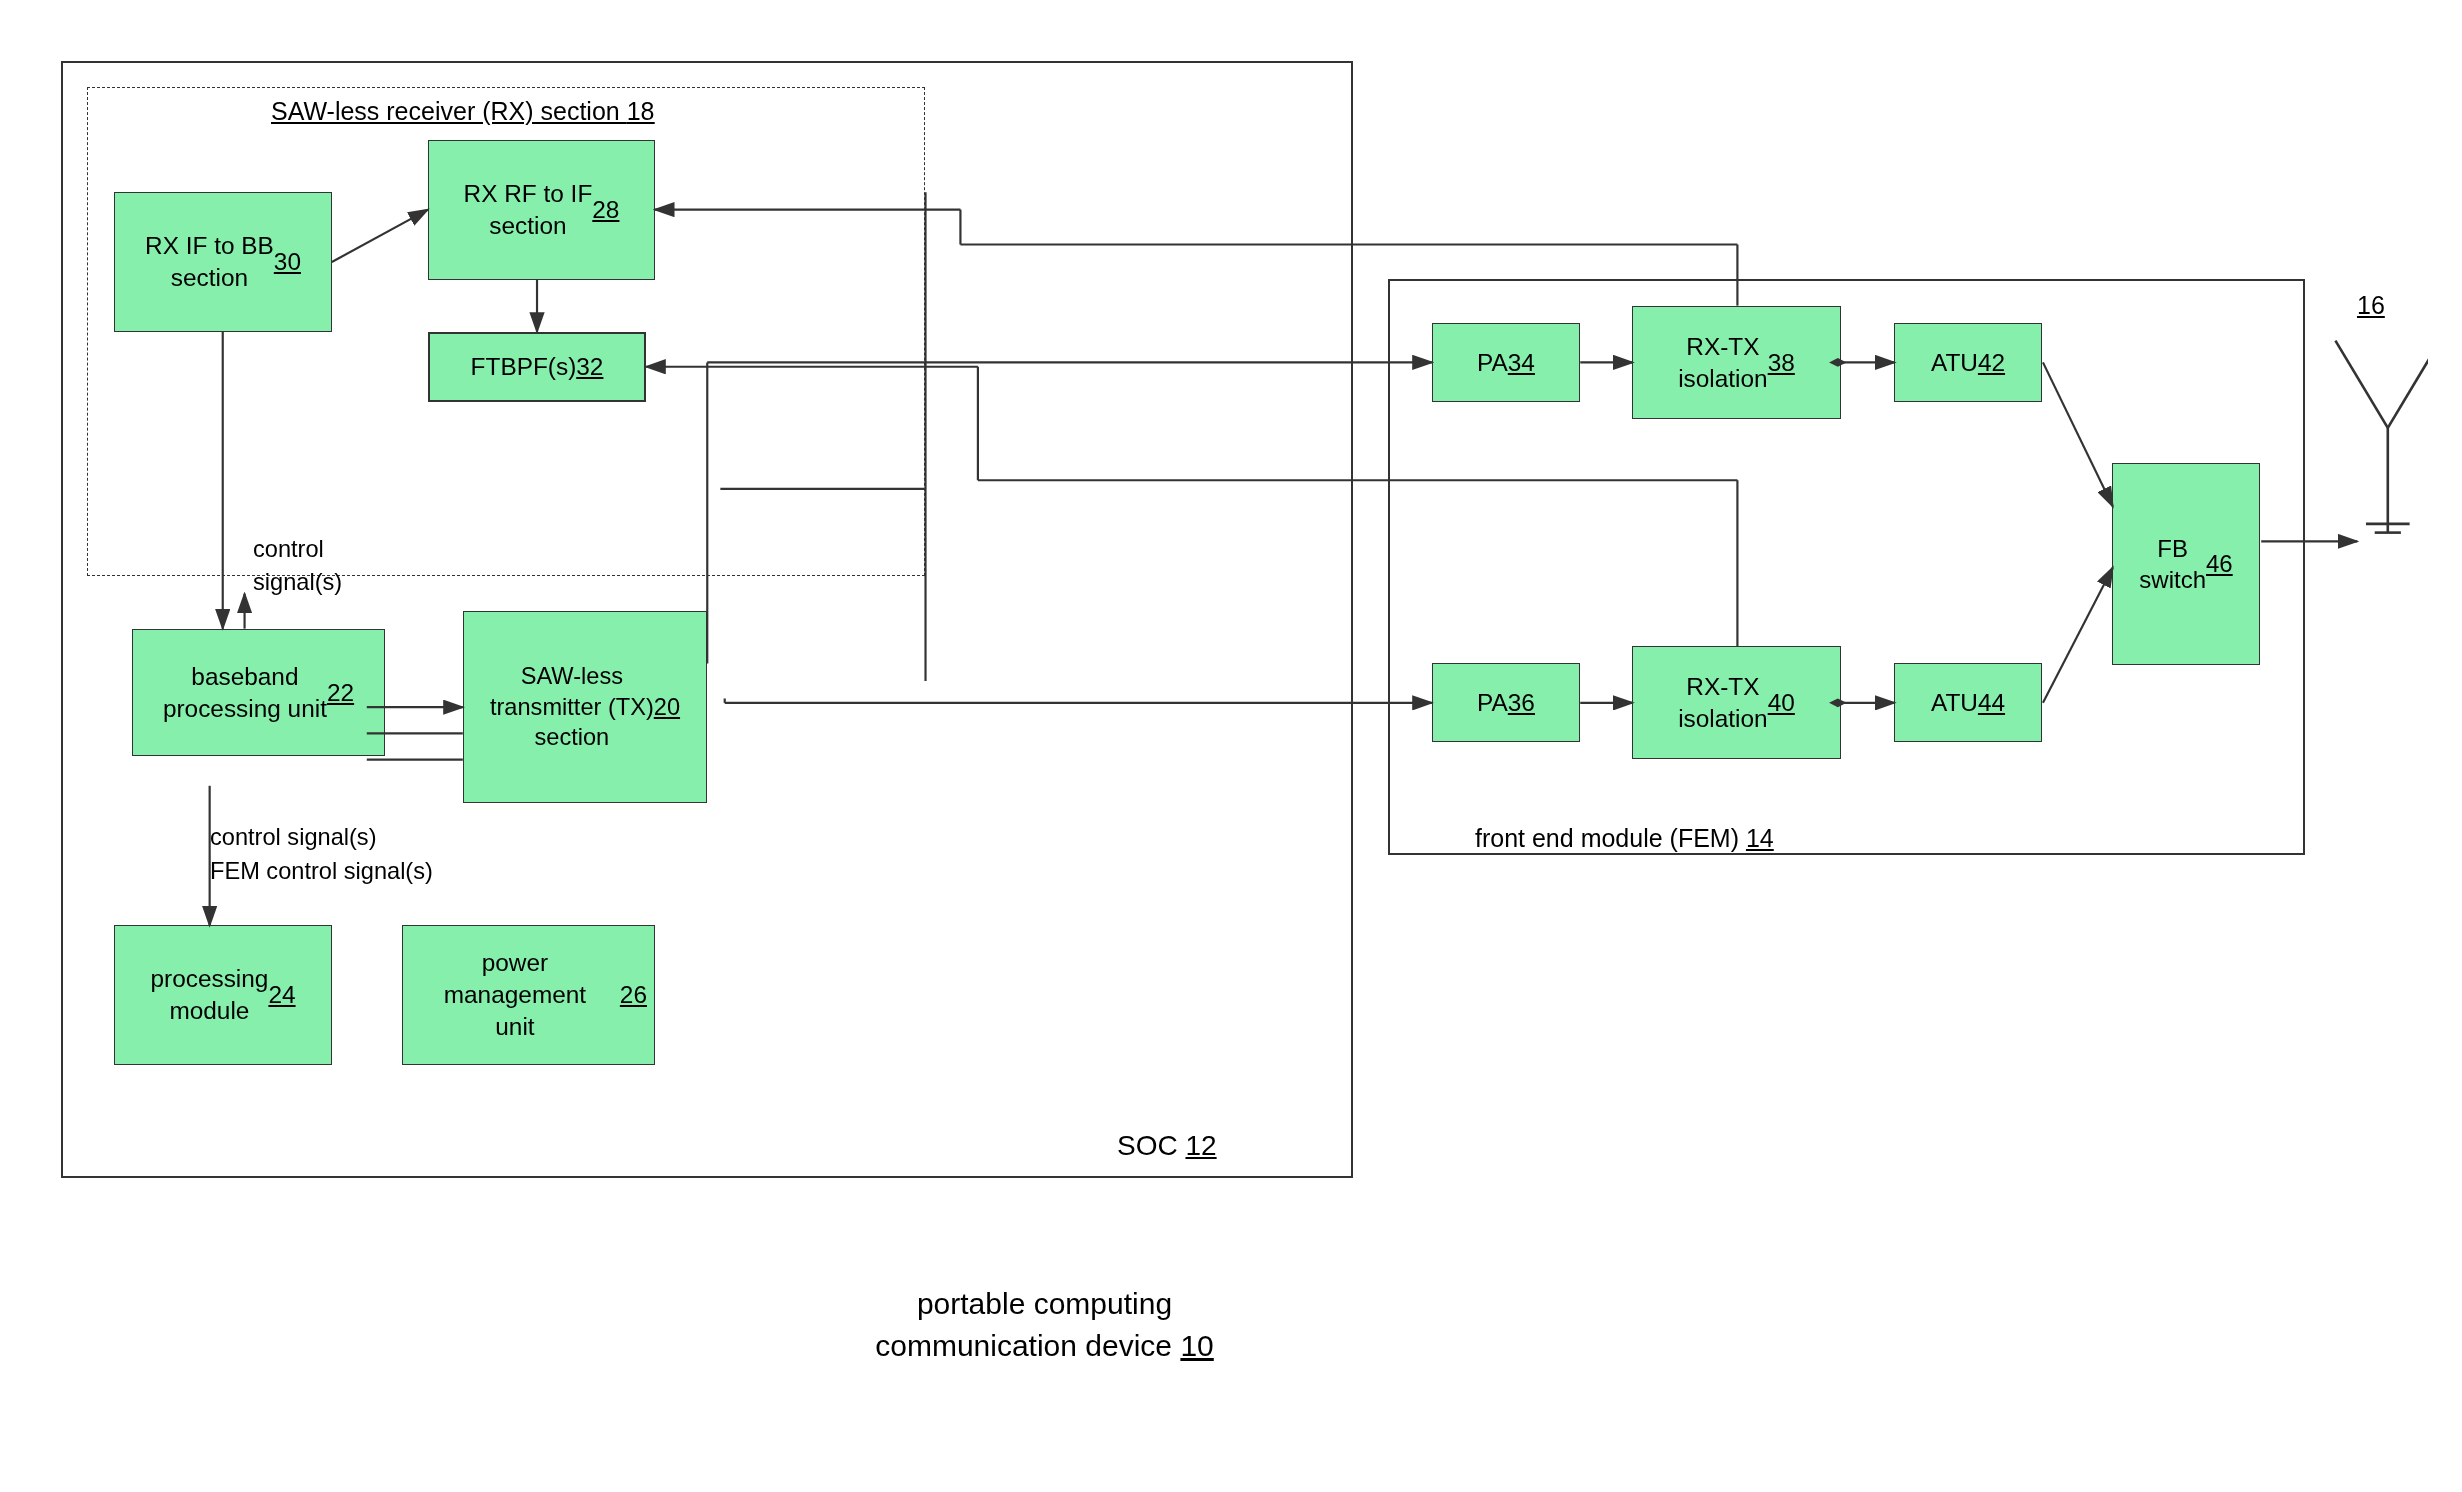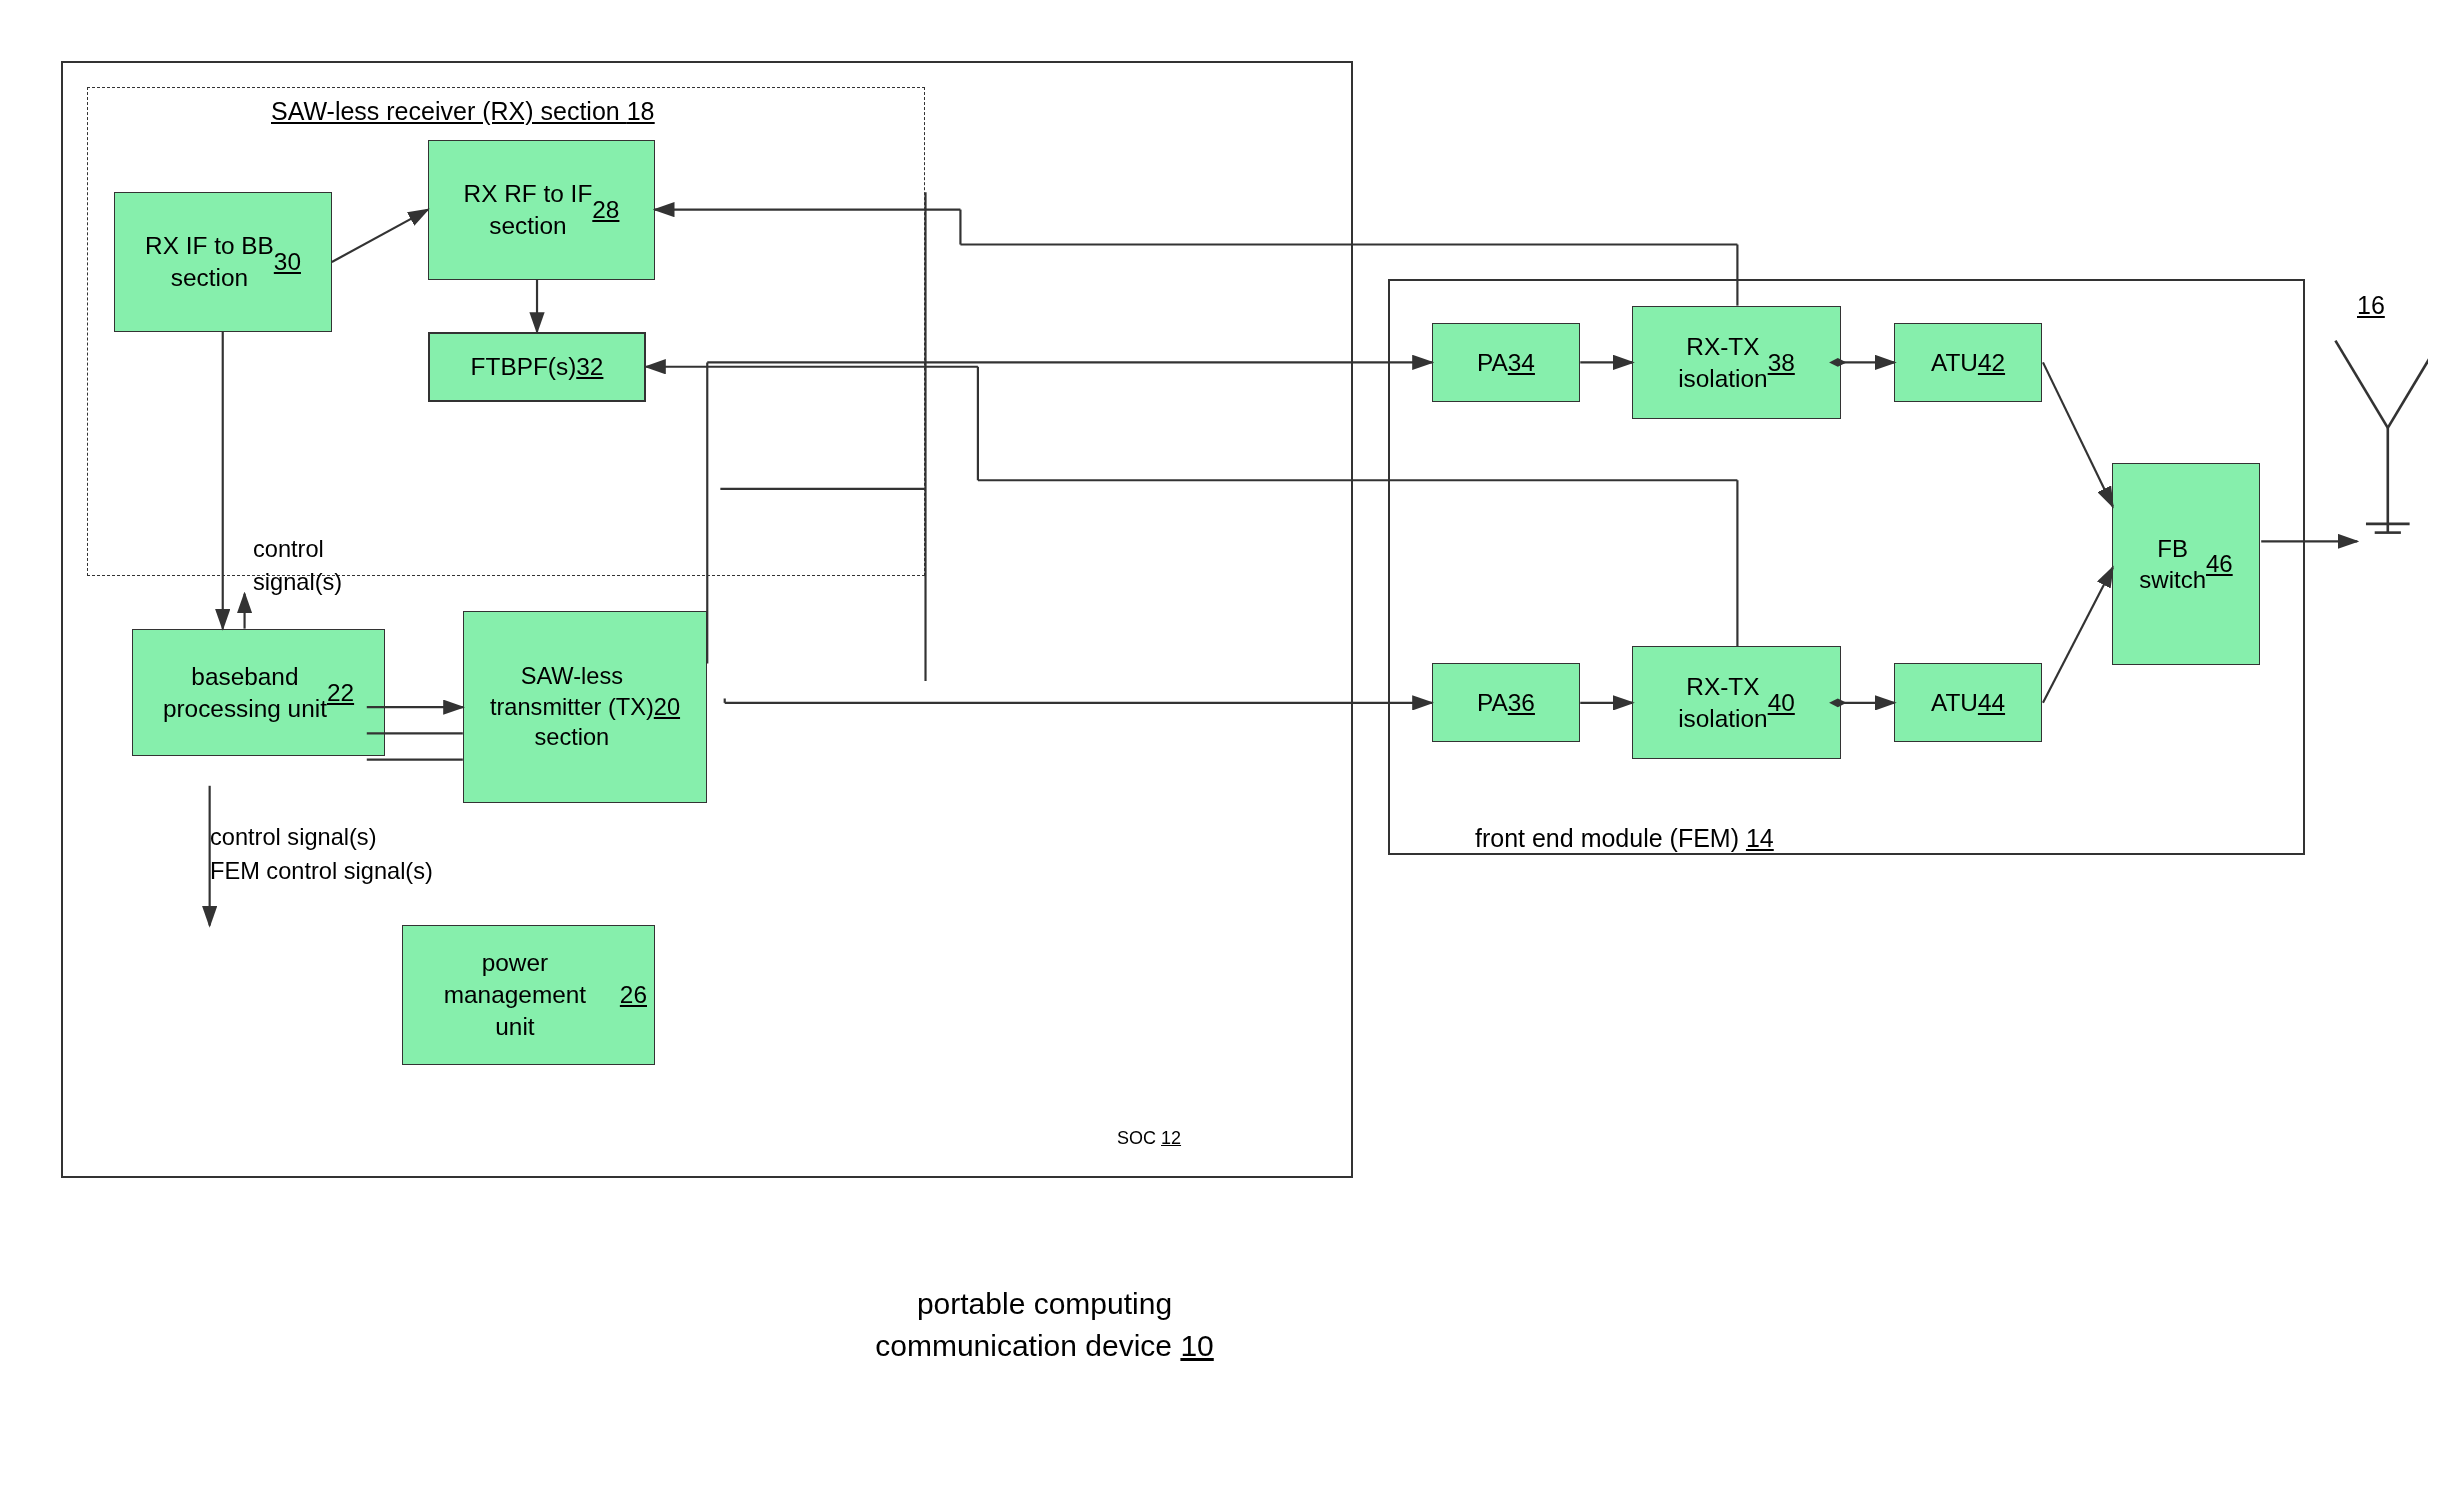--- a/index.html
+++ b/index.html
@@ -104,20 +104,23 @@
   </div>
 
   <div class="block" style="left: 97px; top: 594px; width: 253px; height: 127px; font-size:24.4px;">
     baseband<br>processing unit <span class="underline">22</span>
   </div>
 
   <div class="block" style="left: 428px; top: 576px; width: 244px; height: 192px; font-size:23.6px;">
     SAW-less<br>transmitter (TX)<br>section <span class="underline">20</span>
   </div>
 
+  <div class="block" style="left: 79px; top: 890px; width: 218px; height: 140px; font-size:24.4px;">
+    processing<br>module <span class="underline">24</span>
+  </div>
 
   <div class="block" style="left: 367px; top: 890px; width: 253px; height: 140px; font-size:24.4px;">
     power management<br>unit <span class="underline">26</span>
   </div>
 
   <div class="block" style="left: 1397px; top: 288px; width: 148px; height: 79px; font-size:24.4px;">
     PA <span class="underline">34</span>
   </div>
 
   <div class="block" style="left: 1397px; top: 628px; width: 148px; height: 79px; font-size:24.4px;">
@@ -141,21 +144,21 @@
   </div>
 
   <div class="block" style="left: 2077px; top: 428px; width: 148px; height: 202px; font-size:24px;">
     FB<br>switch <span class="underline">46</span>
   </div>
 
   <div class="label" style="left: 236px; top: 59px; font-size:25px;text-decoration:underline;">
     SAW-less receiver (RX) section <span class="underline">18</span>
   </div>
 
-  <div class="label" style="left: 1082px; top: 1091px; font-size:18px; text-align:center;">
+  <div class="label" style="left: 1082px; top: 1091px; font-size:28px; text-align:center;">
     SOC <span class="underline">12</span>
   </div>
 
   <div class="label" style="left: 1440px; top: 786px; font-size:25px;">
     front end module (FEM) <span class="underline">14</span>
   </div>
 
   <div class="label" style="left: 218px; top: 498px; font-size:23.6px; text-align:left;">
     control<br>signal(s)
   </div>

